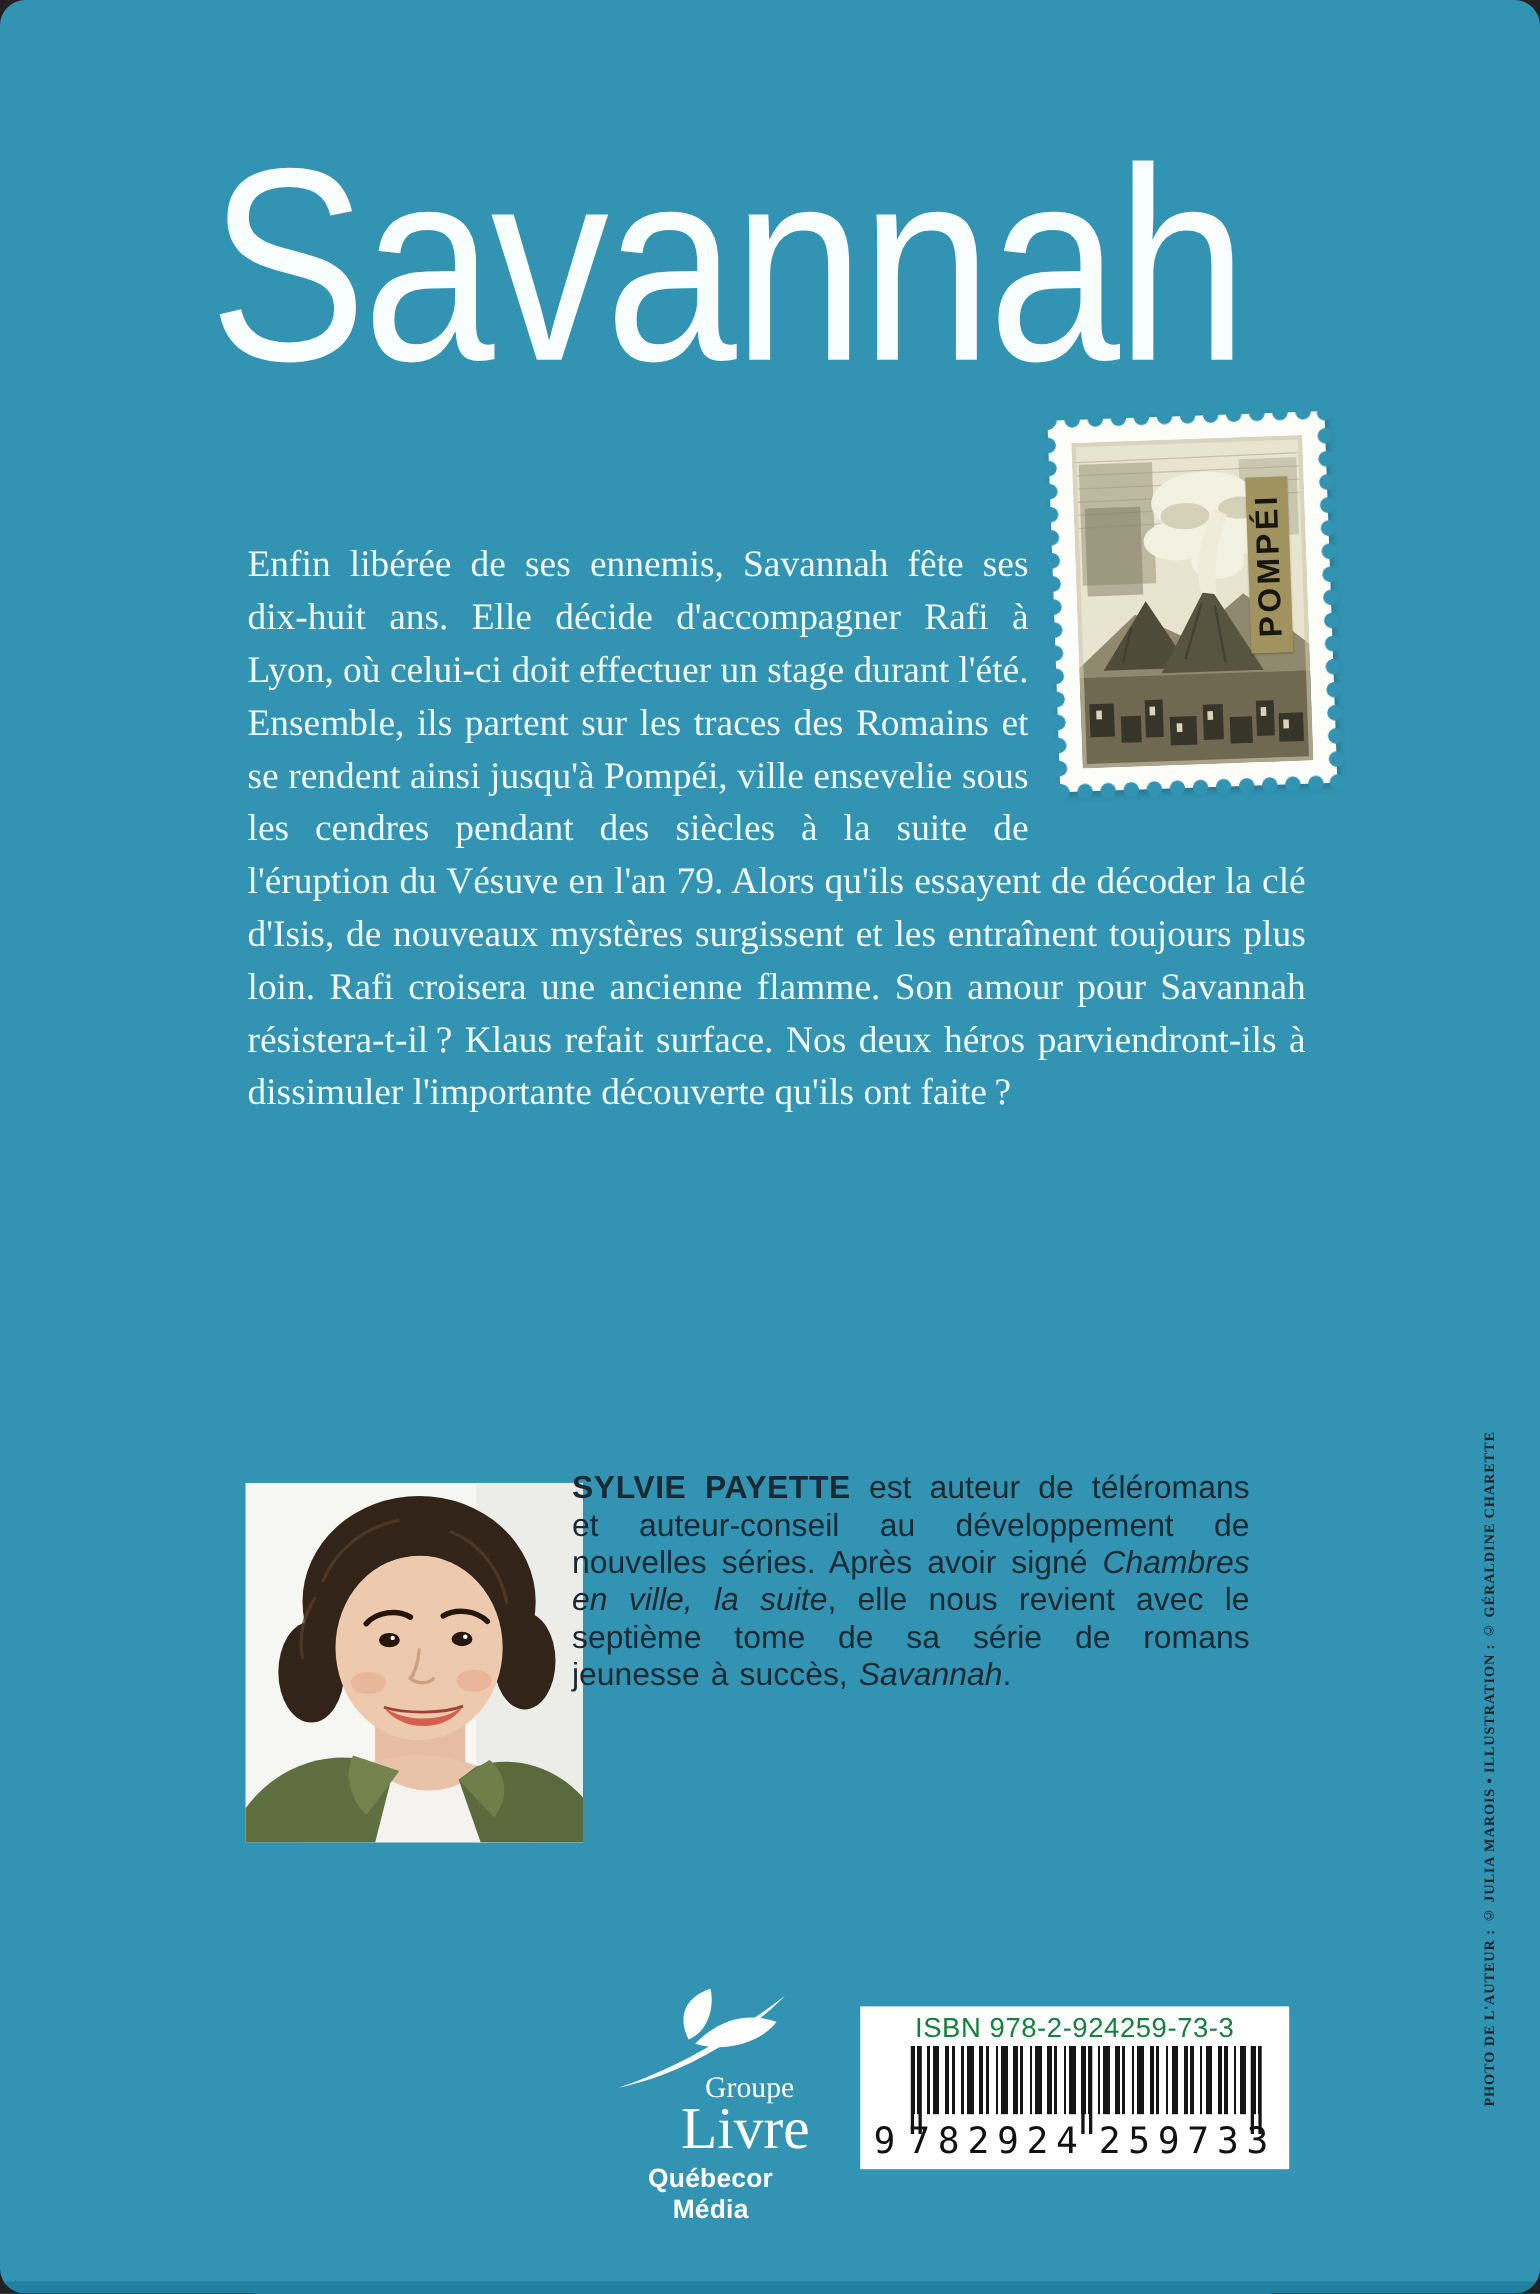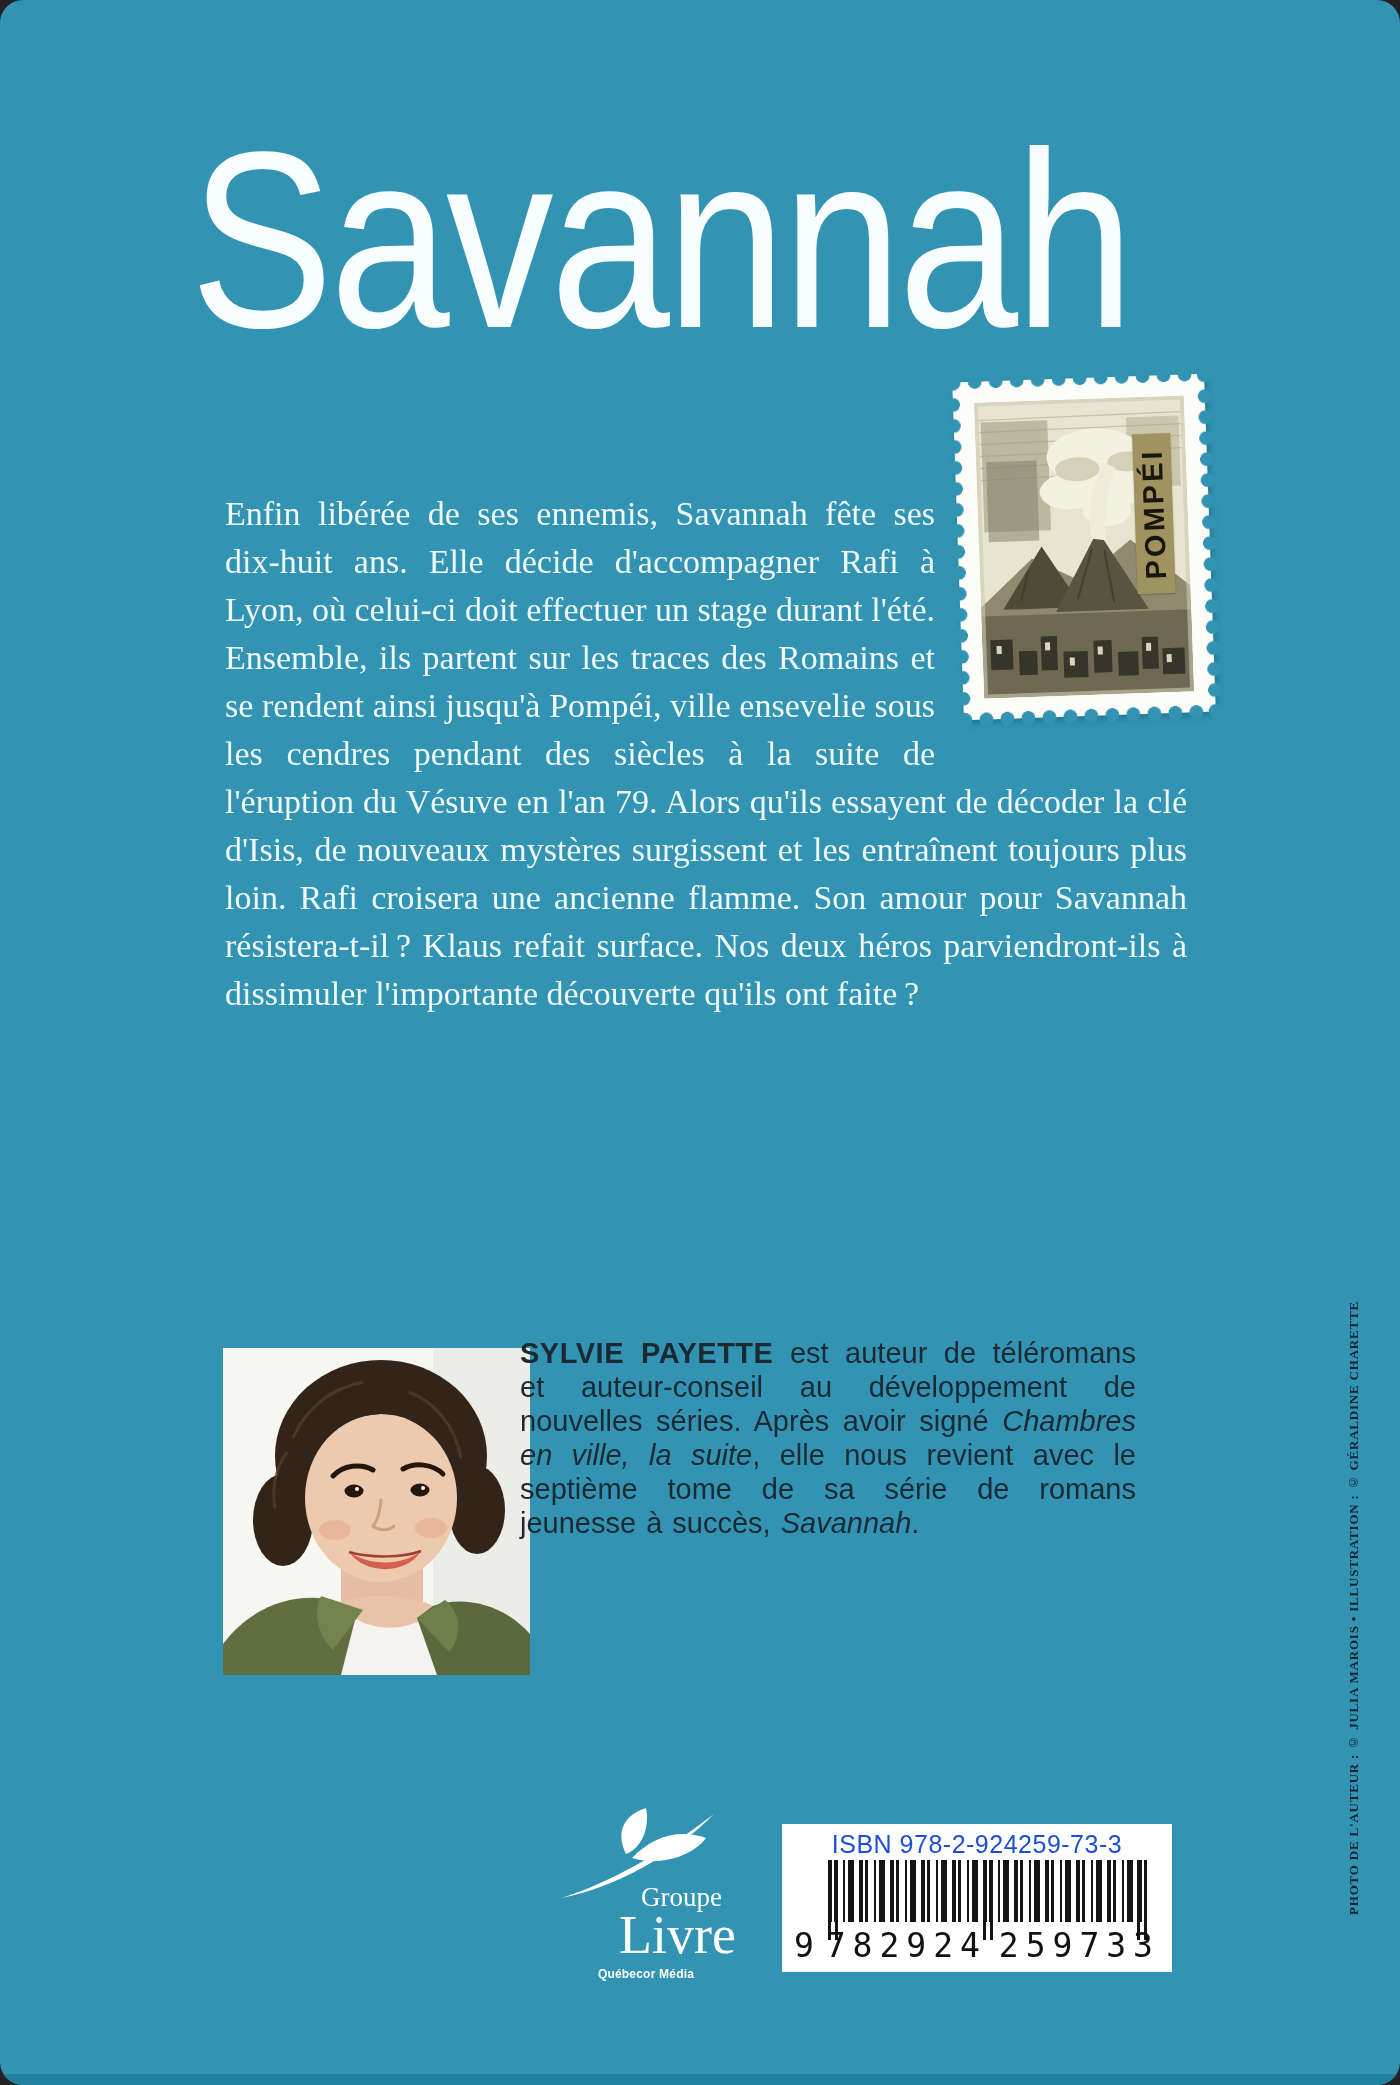--- a/index.html
+++ b/index.html
@@ -82,27 +82,27 @@
   .publisher { position:absolute; left:556px; top:1808px; width:180px; color:#fff; }
   .publisher svg { display:block; margin-left:4px; }
   .pub-groupe {
     font-family:"Liberation Serif", serif; font-size:27px;
     text-align:right; padding-right:14px; margin-top:-16px; line-height:1;
   }
   .pub-livre {
     font-family:"Liberation Serif", serif; font-size:54px;
     text-align:right; line-height:.85; margin-top:2px;
   }
-  .pub-qm { font-size:12px; font-weight:700; text-align:center; margin-top:8px; letter-spacing:.2px; }
+  .pub-qm { font-size:24px; font-weight:700; text-align:center; margin-top:8px; letter-spacing:.2px; }
 
   
   .barcode { position:absolute; left:782px; top:1824px; width:390px; height:148px; background:#ffffff; }
   .isbn {
     position:absolute; top:6px; left:0; width:100%; text-align:center;
-    font-size:25px; color:#1d4ed8; letter-spacing:.5px;
+    font-size:25px; color:#15803d; letter-spacing:.5px;
   }
   .bars {
     position:absolute; left:46px; top:36px; width:318px; height:62px;
     background:repeating-linear-gradient(90deg,
       #151515 0 4px, #fff 4px 6px, #151515 6px 9px, #fff 9px 15px,
       #151515 15px 17px, #fff 17px 20px, #151515 20px 26px, #fff 26px 31px);
   }
   .guard { position:absolute; top:36px; width:3px; height:80px; background:#151515; }
   .g1{left:46px}.g2{left:53px}.g3{left:201px}.g4{left:208px}.g5{left:355px}.g6{left:362px}
   .digits {

